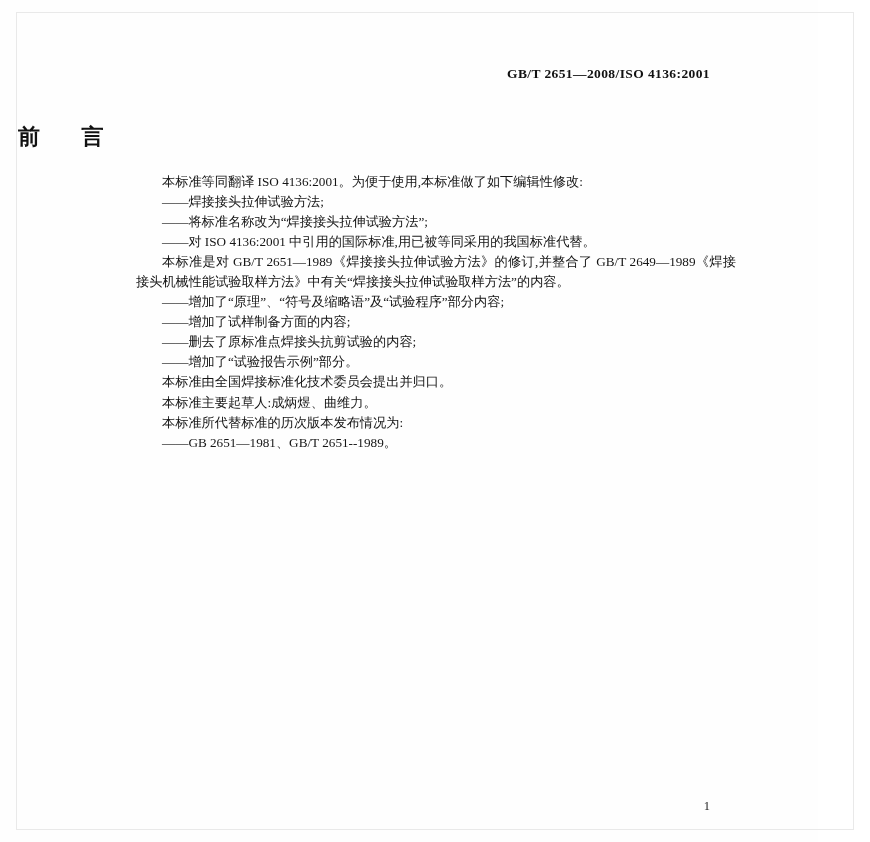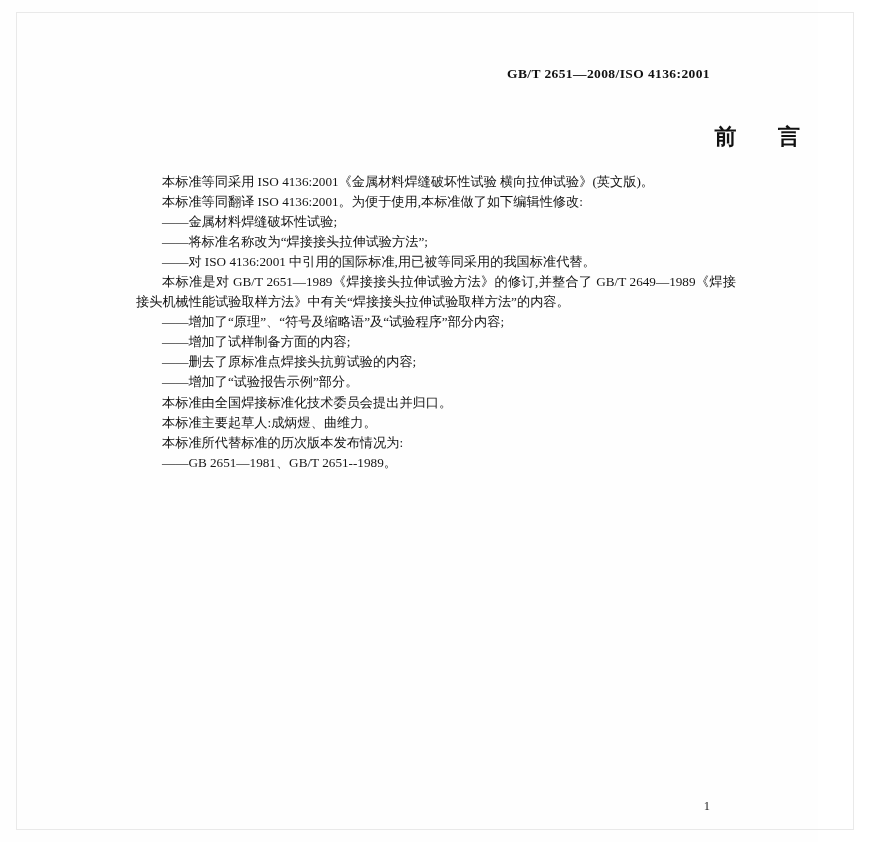--- a/index.html
+++ b/index.html
@@ -41,21 +41,21 @@
     font-weight: bold;
     letter-spacing: 0.4px;
     white-space: nowrap;
     color: #111;
   }
   .doc-title {
     position: absolute;
     left: 0;
     right: 0;
     top: 122px;
-    text-align: right;
+    text-align: left;
     font-size: 22px;
     font-weight: bold;
     letter-spacing: 18px;
     text-indent: 18px;
     color: #111;
   }
   .body-block {
     position: absolute;
     left: 136px;
     top: 172px;
@@ -89,23 +89,22 @@
 
 <div class="page">
 
   <div class="scan-frame"></div>
 
   <div class="header-std-no">GB/T 2651—2008/ISO 4136:2001</div>
 
   <div class="doc-title">前 言</div>
 
   <div class="body-block">
-    <p class="para">本标准等同采用 ISO 4136:2001《金属材料焊缝破坏性试验  横向拉伸试验》(英文版)。</p>
     <p class="para">本标准等同翻译 ISO 4136:2001。为便于使用,本标准做了如下编辑性修改:</p>
-    <p class="dash-item">——金属材料焊缝破坏性试验;</p>
+    <p class="dash-item">——焊接接头拉伸试验方法;</p>
     <p class="dash-item">——将标准名称改为“焊接接头拉伸试验方法”;</p>
     <p class="dash-item">——对 ISO 4136:2001 中引用的国际标准,用已被等同采用的我国标准代替。</p>
     <p class="para">本标准是对 GB/T 2651—1989《焊接接头拉伸试验方法》的修订,并整合了 GB/T 2649—1989《焊接接头机械性能试验取样方法》中有关“焊接接头拉伸试验取样方法”的内容。</p>
     <p class="dash-item">——增加了“原理”、“符号及缩略语”及“试验程序”部分内容;</p>
     <p class="dash-item">——增加了试样制备方面的内容;</p>
     <p class="dash-item">——删去了原标准点焊接头抗剪试验的内容;</p>
     <p class="dash-item">——增加了“试验报告示例”部分。</p>
     <p class="para">本标准由全国焊接标准化技术委员会提出并归口。</p>
     <p class="para">本标准主要起草人:成炳煜、曲维力。</p>
     <p class="para">本标准所代替标准的历次版本发布情况为:</p>

